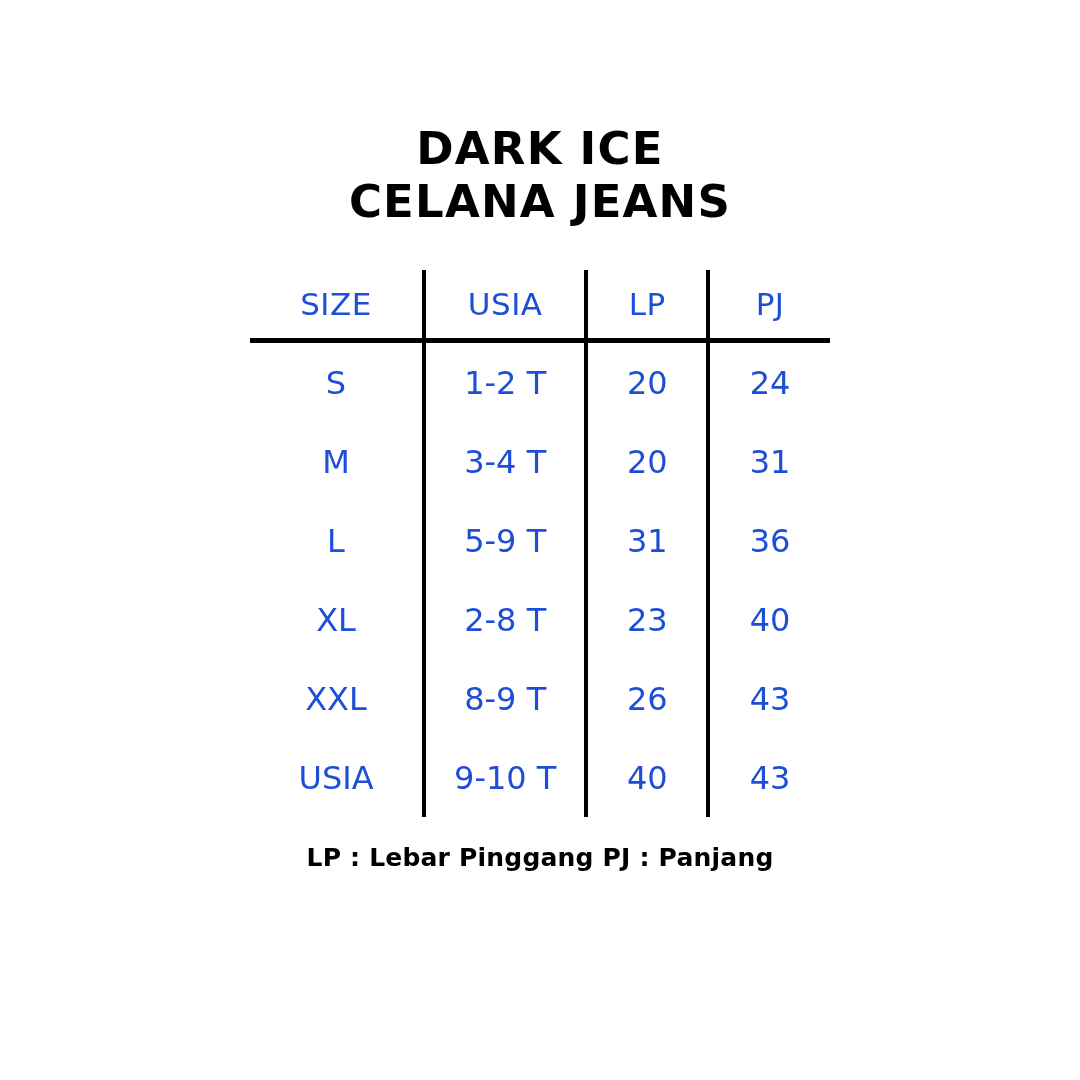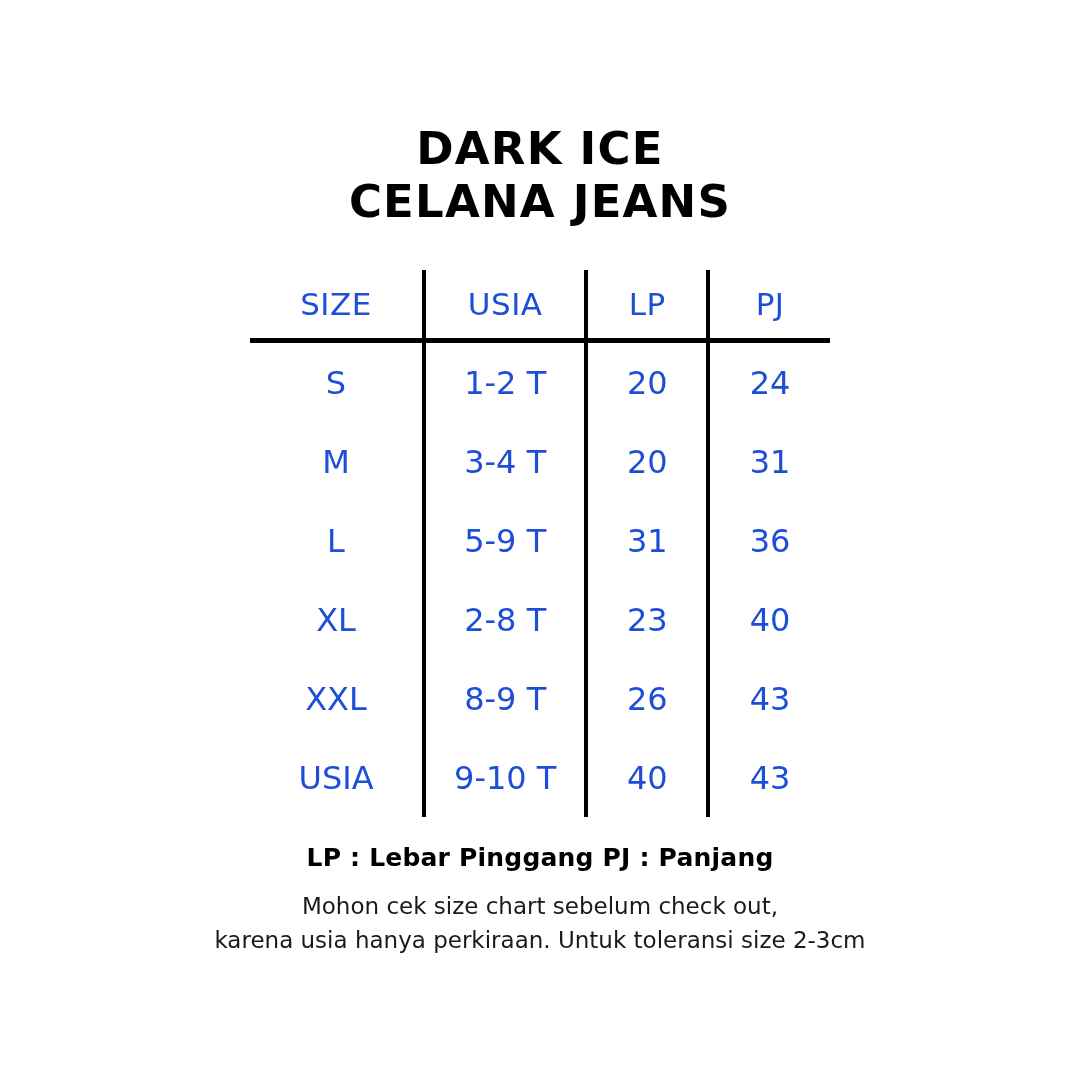--- a/index.html
+++ b/index.html
@@ -164,18 +164,14 @@
           <td class="v-div">9-10 T</td>
           <td class="v-div">40</td>
           <td class="v-div">43</td>
         </tr>
       </tbody>
     </table>
   </div>
 
   <div class="legend">LP : Lebar Pinggang  PJ : Panjang</div>
 
-  <div class="note">
-    <div>Mohon cek size chart sebelum check out,</div>
-    <div>karena usia hanya perkiraan. Untuk toleransi size 2-3cm</div>
-  </div>
 
 </div>
 
 </body></html>

